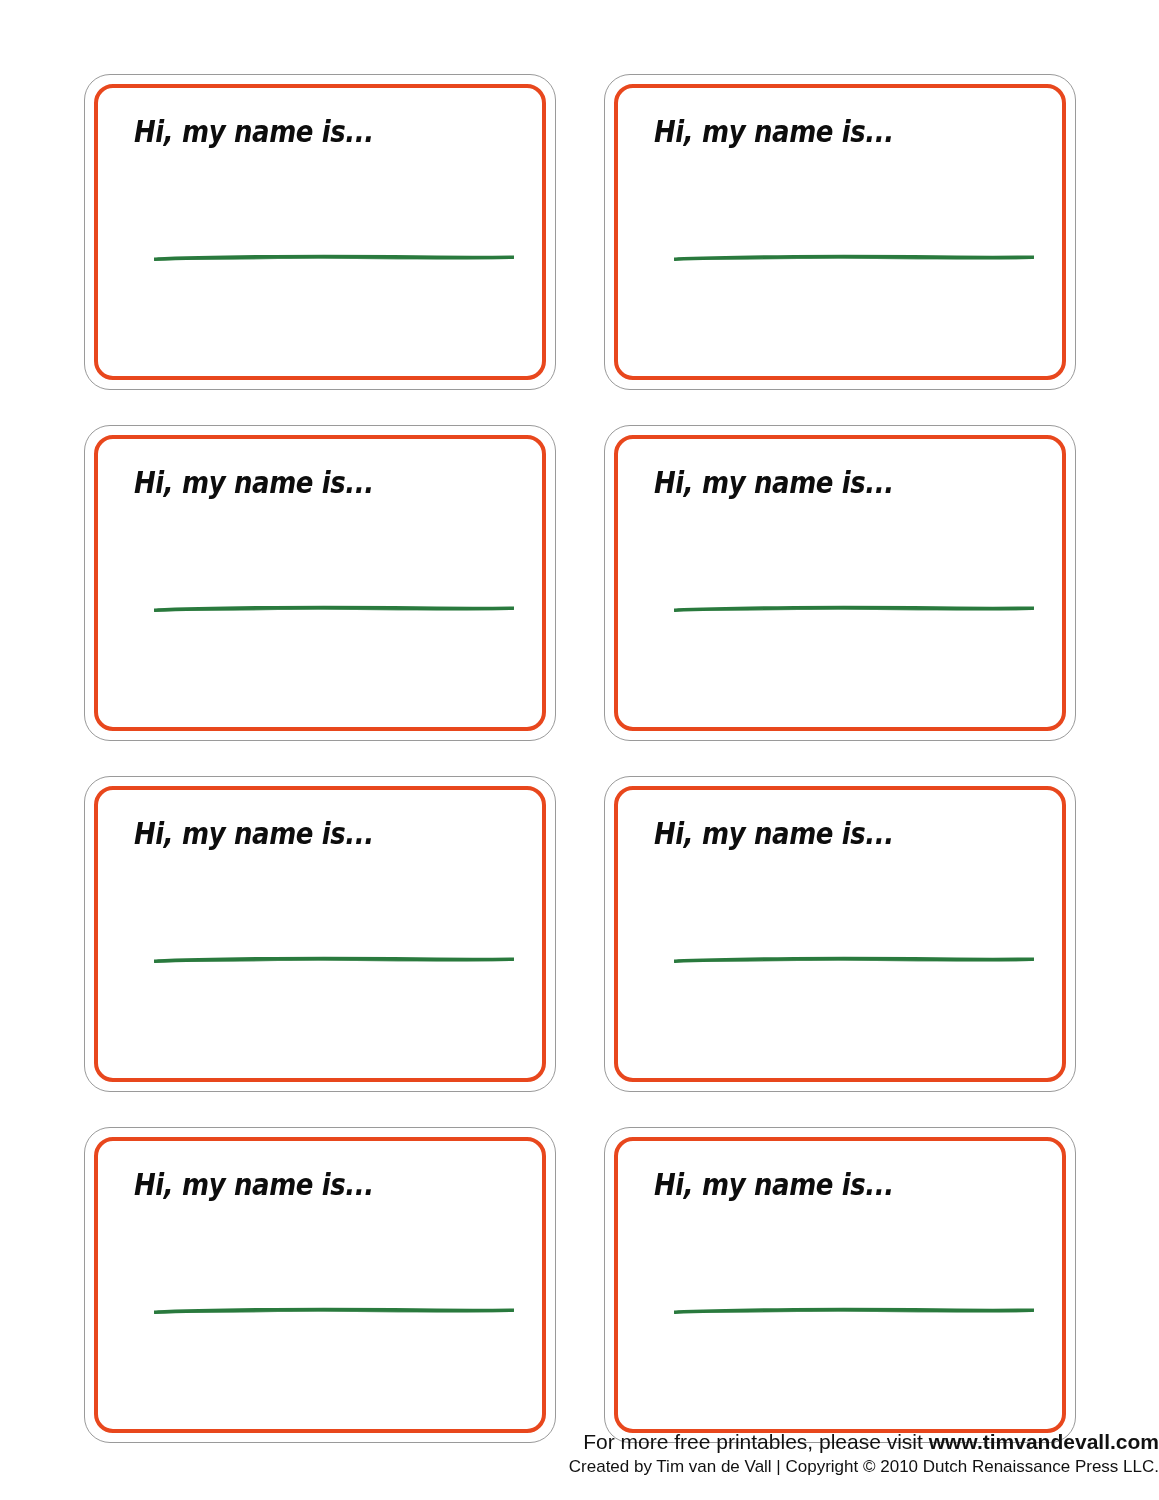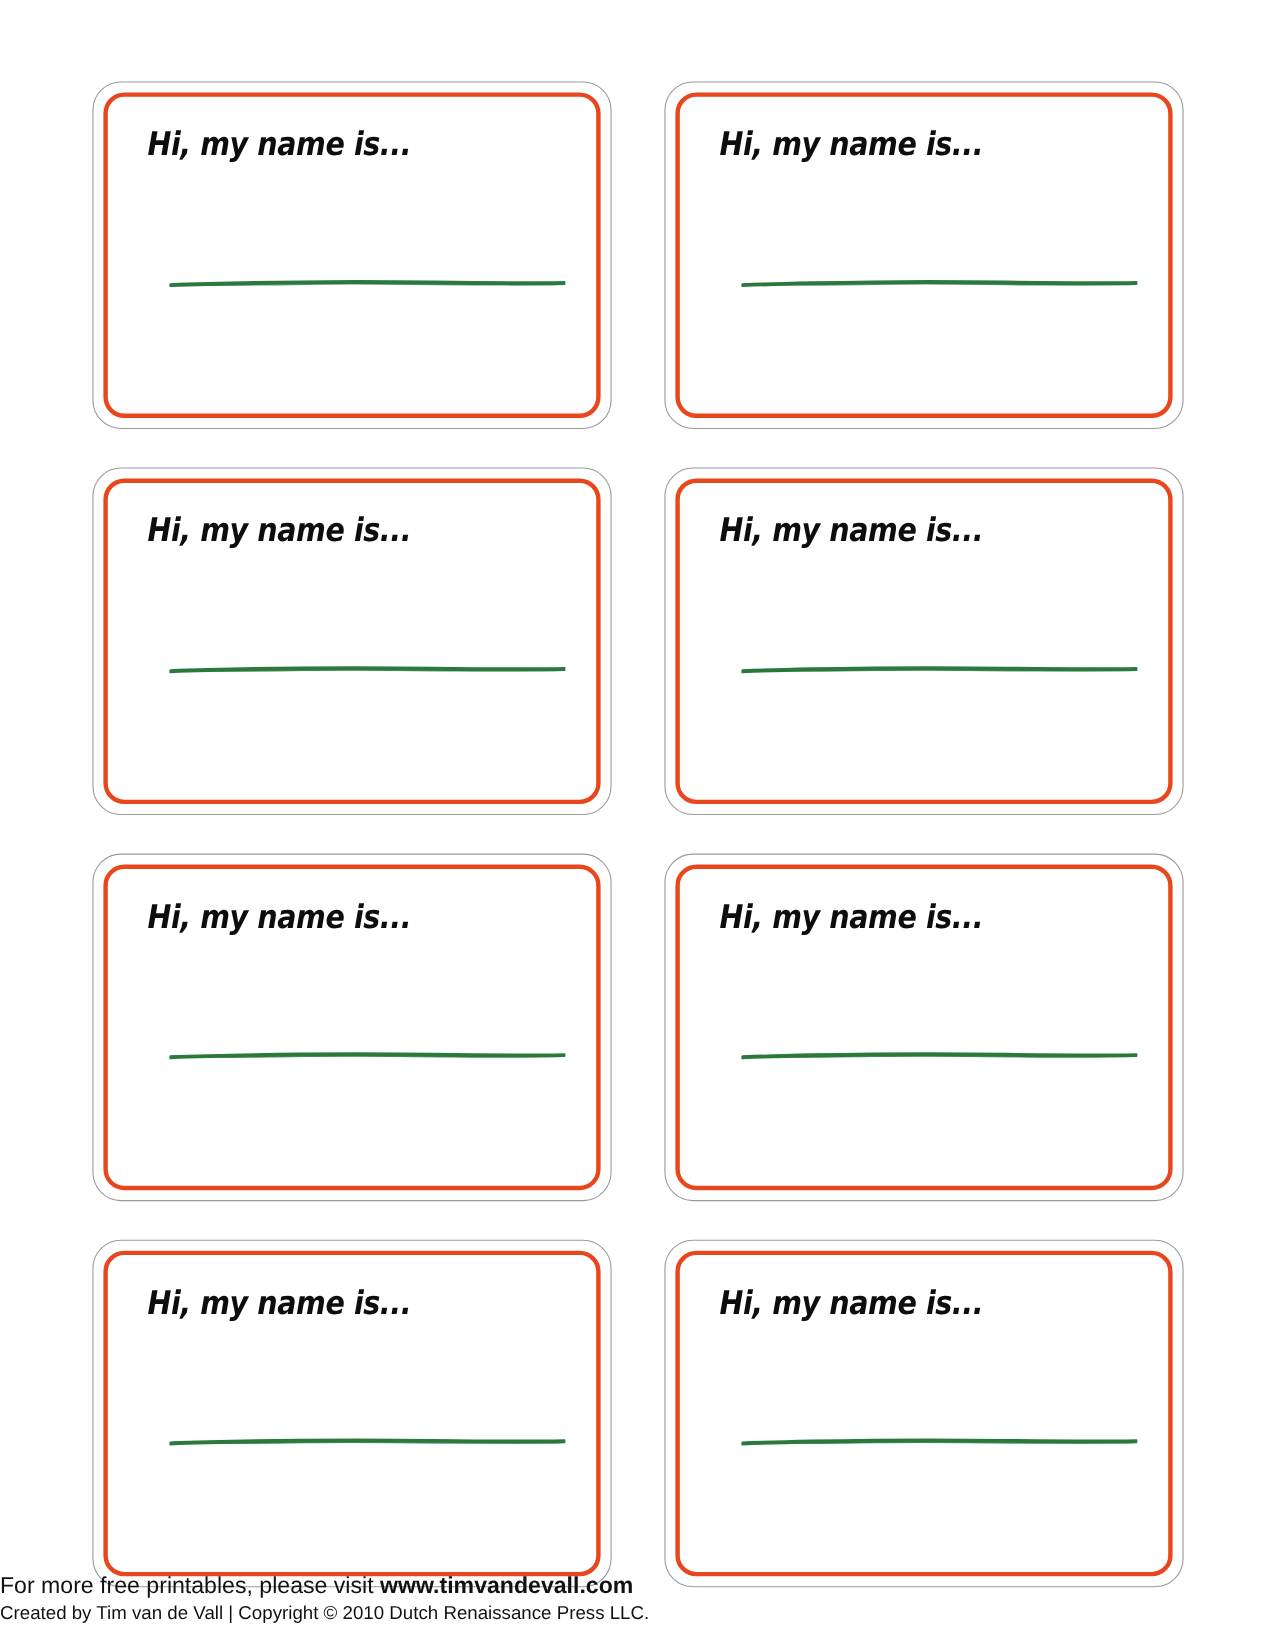--- a/index.html
+++ b/index.html
@@ -84,21 +84,21 @@
     display: block;
     width: 360px;
     height: 10px;
   }
 
   .footer {
     position: absolute;
     left: 0;
     bottom: 22px;
     width: 1159px;
-    text-align: left;
+    text-align: right;
     margin-top: 13px;
   }
   .footer-line1 {
     font-family: "Liberation Sans", sans-serif;
     font-size: 21px;
     color: #111111;
     line-height: 27px;
   }
   .footer-line1 .site {
     font-weight: bold;

